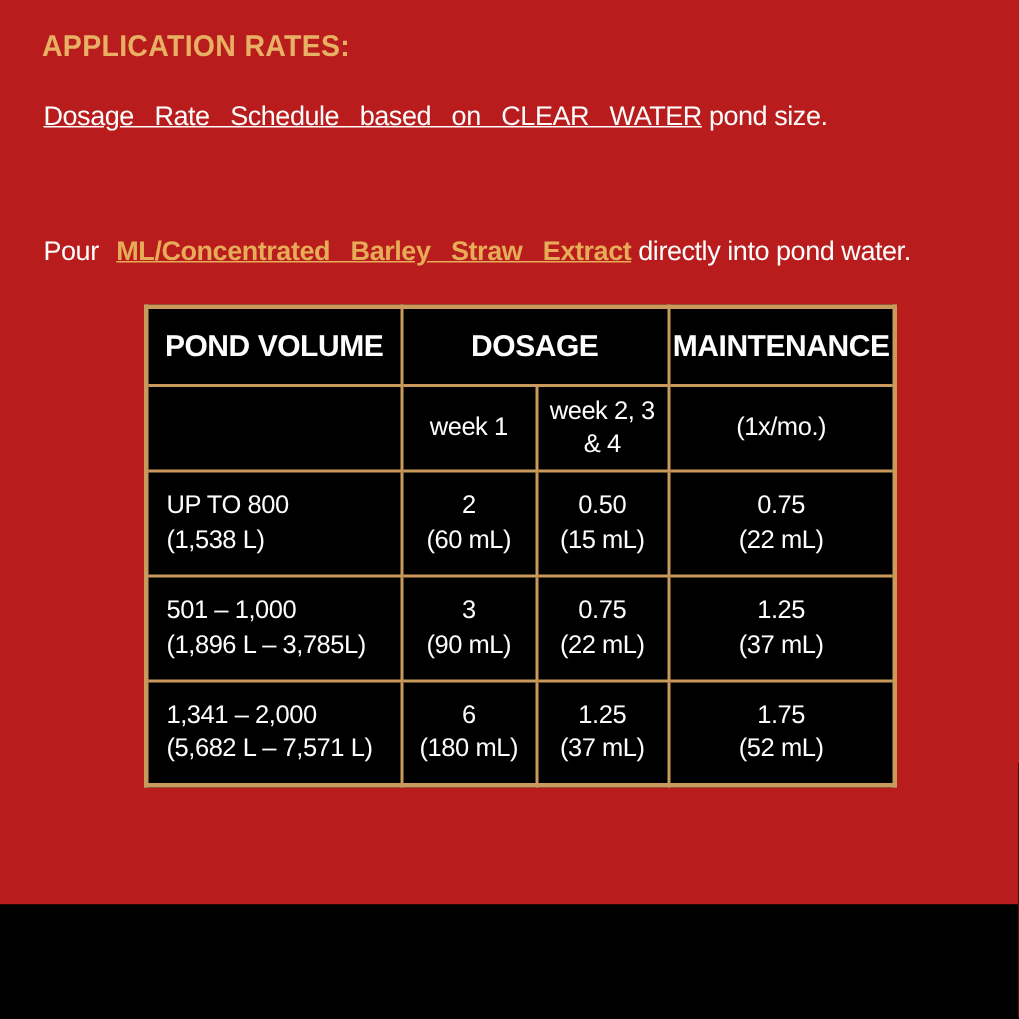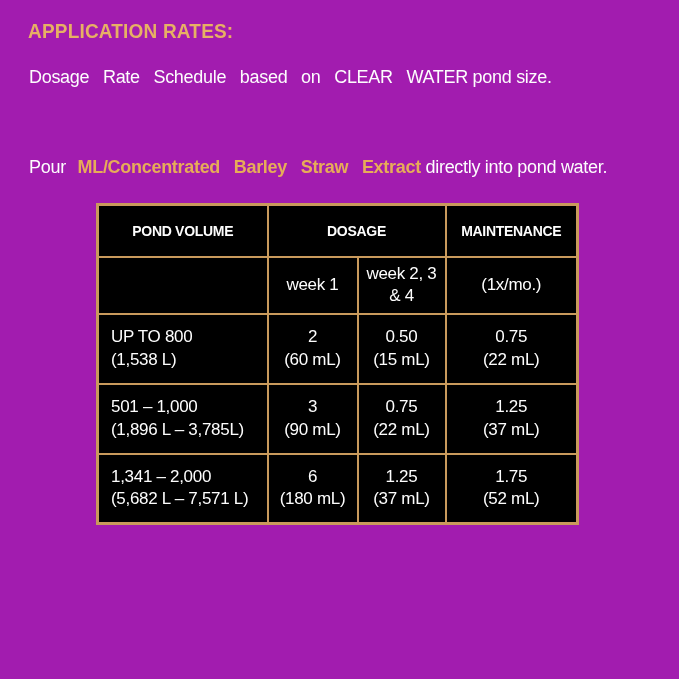--- a/index.html
+++ b/index.html
@@ -3,22 +3,22 @@
 <meta charset="utf-8">
 <style>
   html, body {
     margin: 0;
     padding: 0;
     background: #000;
   }
   .page {
     position: relative;
     width: 679px;
-    height: 679px;
-    background: #a21caf;
+    height: 603px;
+    background: #b91c1c;
     overflow: hidden;
     font-family: "Liberation Sans", sans-serif;
     color: #fdfdfd;
   }
   .page-title {
     position: absolute;
     left: 28px;
     top: 20px;
     margin: 0;
     font-size: 20px;
@@ -35,21 +35,21 @@
     right: 10px;
     margin: 0;
     font-size: 18px;
     line-height: 23px;
     letter-spacing: -0.3px;
     white-space: nowrap;
   }
   .intro-1 { top: 66px; }
   .intro-2 { top: 111px; }
   .intro-3 { top: 156px; }
-  .wide-spacing { word-spacing: 9px; }
+  .wide-spacing { word-spacing: 9px; text-decoration: underline; }
   .gap-left { margin-left: 7px; }
   .bold-white { font-weight: 700; }
   .highlight {
     color: #e7ac58;
     font-weight: 700;
   }
   .dose-table {
     position: absolute;
     left: 96px;
     top: 203px;
@@ -74,21 +74,21 @@
   }
   .col-1 { width: 170px; }
   .col-2 { width: 90px; }
   .col-3 { width: 88px; }
   .col-4 { width: 132px; }
   .row-head   { height: 52px; }
   .row-sub    { height: 57px; }
   .row-units  { height: 41px; }
   .row-data   { height: 70px; }
   .dose-table th {
-    font-size: 14px;
+    font-size: 20px;
     font-weight: 700;
   }
   .left-cell {
     text-align: left !important;
     padding-left: 12px !important;
   }
   .cell-line { display: block; }
 </style>
 </head>
 <body>

